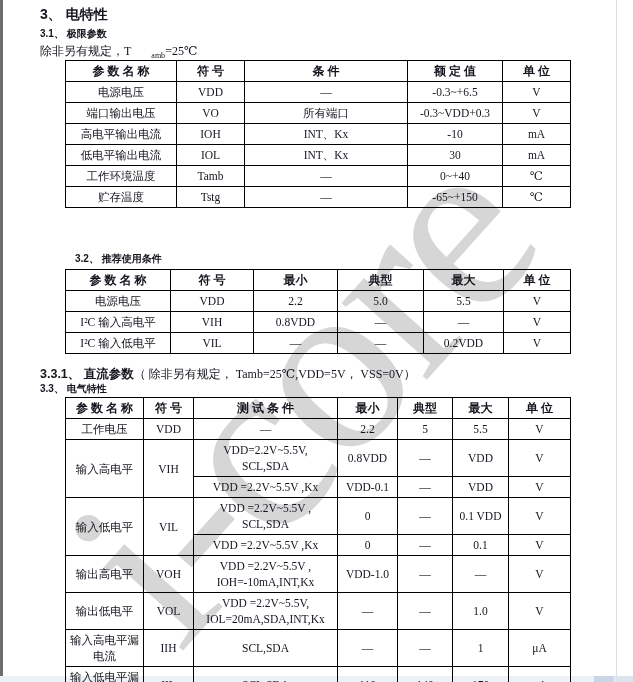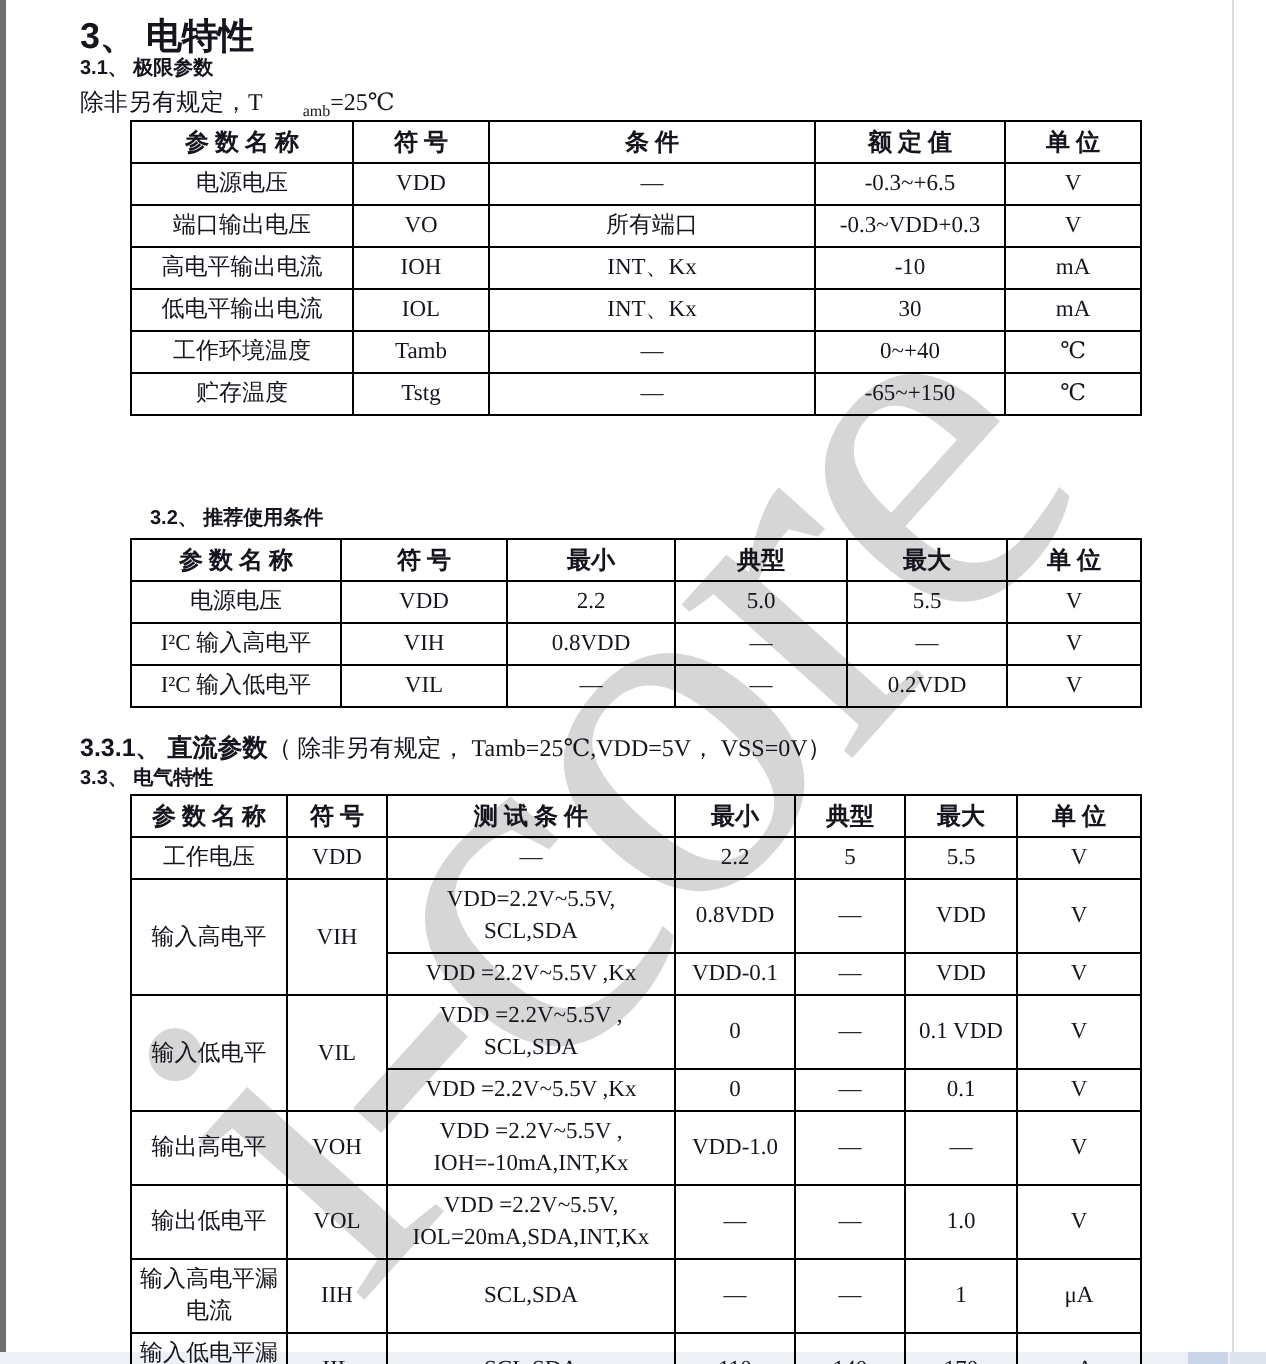--- a/index.html
+++ b/index.html
@@ -19,21 +19,21 @@
   .watermark {
     position:absolute; left:300px; top:395px; z-index:0;
     transform:translate(-50%,-50%) rotate(-48deg);
     font-family:"Liberation Serif","DejaVu Serif",serif;
     font-size:250px; color:#d6d6d6; white-space:nowrap; letter-spacing:-6px;
     pointer-events:none; user-select:none;
   }
 
   .content { position:absolute; left:0; top:0; z-index:1; width:633px; }
 
-  .h1 { position:absolute; left:40px; top:6px;  font-family:"Liberation Sans","DejaVu Sans",sans-serif; font-weight:bold; font-size:18px; }
+  .h1 { position:absolute; left:40px; top:6px;  font-family:"Liberation Sans","DejaVu Sans",sans-serif; font-weight:bold; font-size:14px; }
   .h2 { position:absolute; font-family:"Liberation Sans","DejaVu Sans",sans-serif; font-weight:bold; font-size:10px; }
   .h2-31 { left:40px; top:27px; }
   .h2-32 { left:44px; top:252px;margin-left:31px; }
   .h2-33 { left:40px; top:382px; }
   .note  { position:absolute; left:40px; top:43px; font-size:12px; }
   .note sub { font-size:8px;padding-left:20px; }
   .line-331 { position:absolute; left:40px; top:366px; font-size:12px; }
   .line-331 .b { font-family:"Liberation Sans","DejaVu Sans",sans-serif; font-weight:bold; font-size:12.5px; }
 
   table { border-collapse:collapse; table-layout:fixed; position:absolute; background:transparent; }

